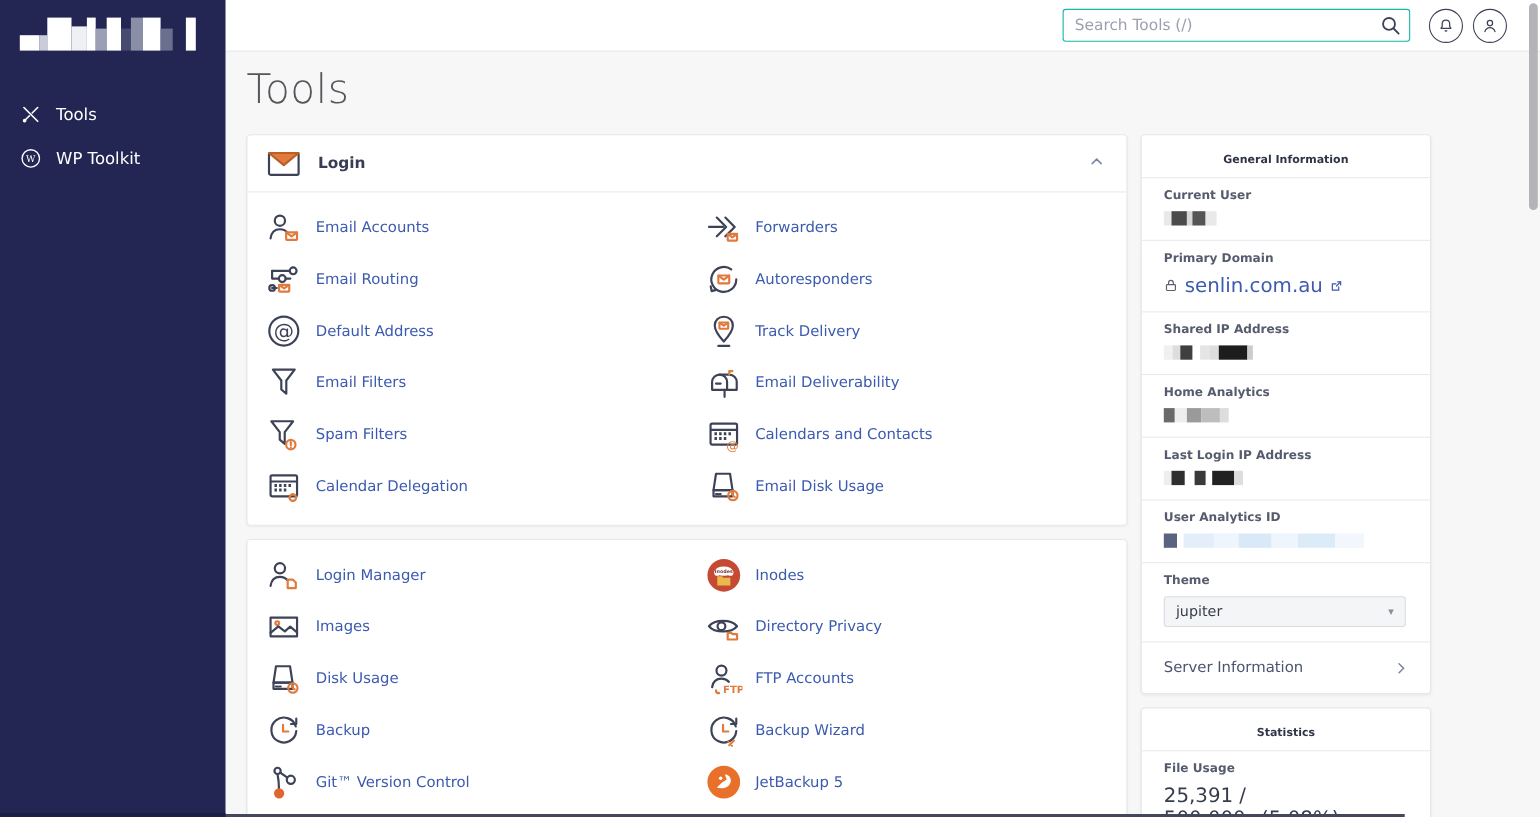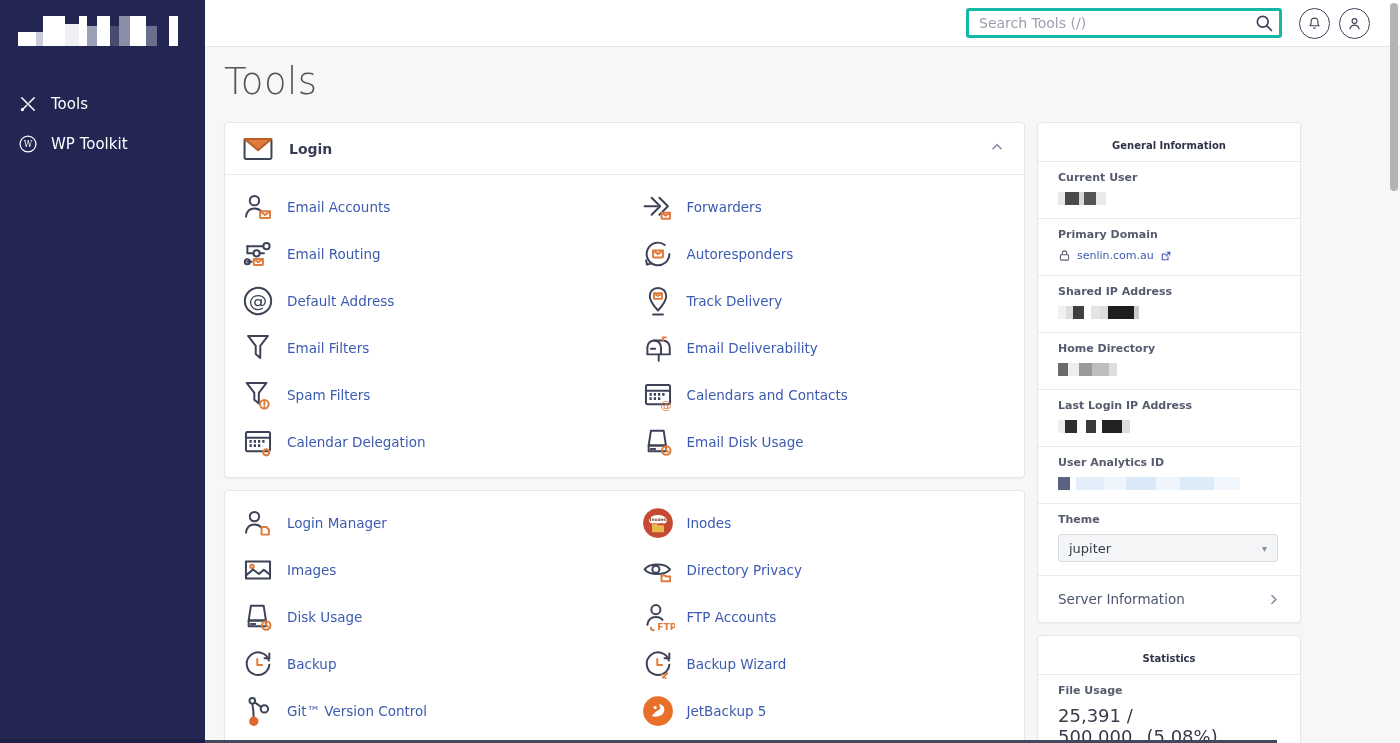--- a/index.html
+++ b/index.html
@@ -10,21 +10,21 @@
   .sidebar { width:205px; background:#232652; color:#fff; flex:0 0 205px; padding-top:12px; position:relative; z-index:5; }
   .logo { margin:2px 0 38px 18px; width:160px; height:32px; display:flex; align-items:flex-end; }
   .logo span { display:inline-block; }
   .nav-item { display:flex; align-items:center; gap:13px; padding:10px 18px; cursor:pointer; font-size:15px; color:#fff; }
   .nav-item svg { width:20px; height:20px; flex:0 0 20px; }
 
   
   .main { flex:1; display:flex; flex-direction:column; min-width:0; }
   .topbar { height:47px; background:#fff; border-bottom:1px solid #e6e6e9; display:flex; align-items:center; justify-content:flex-end; padding-right:30px; gap:9px; flex:0 0 47px; }
   .search-wrap { position:relative; width:316px; height:30px; margin-right:8px; }
-  .search-wrap input { width:100%; height:100%; border:3px solid #14b8a6; border-radius:3px; padding:0 34px 0 10px; font-size:14px; color:#555; font-family:inherit; }
+  .search-wrap input { width:100%; height:100%; border:1px solid #14b8a6; border-radius:3px; padding:0 34px 0 10px; font-size:14px; color:#555; font-family:inherit; }
   .search-wrap input::placeholder { color:#9aa0ad; }
   .search-icon-btn { position:absolute; right:8px; top:5px; width:20px; height:20px; cursor:pointer; }
   .round-btn { width:31px; height:31px; border-radius:50%; border:1px solid #3d4257; background:#fff; display:flex; align-items:center; justify-content:center; cursor:pointer; }
   .round-btn svg { width:17px; height:17px; }
 
   .content { flex:1; padding:13px 0 0 19px; overflow:hidden; }
   h1.page-title { font-size:37px; font-weight:300; color:#54565b; letter-spacing:.5px; margin-bottom:19px; }
   .layout { display:flex; gap:12px; align-items:flex-start; }
   .col-left { width:801px; flex:0 0 801px; display:flex; flex-direction:column; gap:12px; }
   .col-right { width:264px; flex:0 0 264px; display:flex; flex-direction:column; gap:12px; }
@@ -44,21 +44,21 @@
   .tool-item .tlabel { font-size:13.5px; color:#3c5bb0; }
   .panel.db-panel { border-bottom:none; border-radius:4px 4px 0 0; }
   .panel.db-panel .panel-head { border-bottom:none; }
 
   
   .info-panel { background:#fff; border:1px solid #e5e7ea; border-radius:4px; box-shadow:0 1px 2px rgba(40,44,70,.05); }
   .info-title { font-size:10px; font-weight:700; color:#2f3347; padding:17px 20px 10px;text-align:center; }
   .info-row { padding:9px 20px 13px; border-top:1px solid #e8eaed; }
   .info-row:first-of-type { border-top:none; }
   .info-row .ilabel { font-size:11px; font-weight:600; color:#565b6e; margin-bottom:8px; }
-  .domain-link { color:#3c5bb0; text-decoration:none; font-size:11px; display:flex; align-items:center; gap:6px; cursor:pointer; }
+  .domain-link { color:#3c5bb0; text-decoration:none; font-size:18px; display:flex; align-items:center; gap:6px; cursor:pointer; }
   .redact { display:flex; align-items:flex-end; gap:0; height:13px; }
   .redact i { display:inline-block; height:13px; }
   .theme-select { width:220px; height:28px; background:#f4f5f7; border:1px solid #d9dce1; border-radius:3px; display:flex; align-items:center; justify-content:space-between; padding:0 10px; font-size:13px; color:#383c4a; cursor:pointer; }
   .theme-select .caret { color:#8a8f9d; font-size:10px; }
   .server-info-row { display:flex; align-items:center; justify-content:space-between; padding:15px 20px; border-top:1px solid #e8eaed; cursor:pointer; }
   .server-info-row .slabel { font-size:13.5px; color:#4c5470; }
   .server-info-row svg { width:13px; height:13px; }
   .stat-value { font-size:18px; color:#383c4a; }
   .stat-value .pct { margin-left:14px; }
 
@@ -513,21 +513,21 @@
                   <i style="width:11px;background:#3f3f3f"></i>
                   <i style="width:7px;background:transparent"></i>
                   <i style="width:9px;background:#e5e5e5"></i>
                   <i style="width:8px;background:#ddd"></i>
                   <i style="width:26px;background:#1d1d1d"></i>
                   <i style="width:5px;background:#ccc"></i>
               </div>
             </div>
 
             <div class="info-row">
-              <div class="ilabel">Home Directory</div>
+              <div class="ilabel">Home Analytics</div>
               <div class="redact">
                 <i style="width:10px;background:#6a6a6a"></i>
                   <i style="width:11px;background:#eee"></i>
                   <i style="width:13px;background:#9a9a9a"></i>
                   <i style="width:17px;background:#bdbdbd"></i>
                   <i style="width:8px;background:#ddd"></i>
               </div>
             </div>
 
             <div class="info-row">

